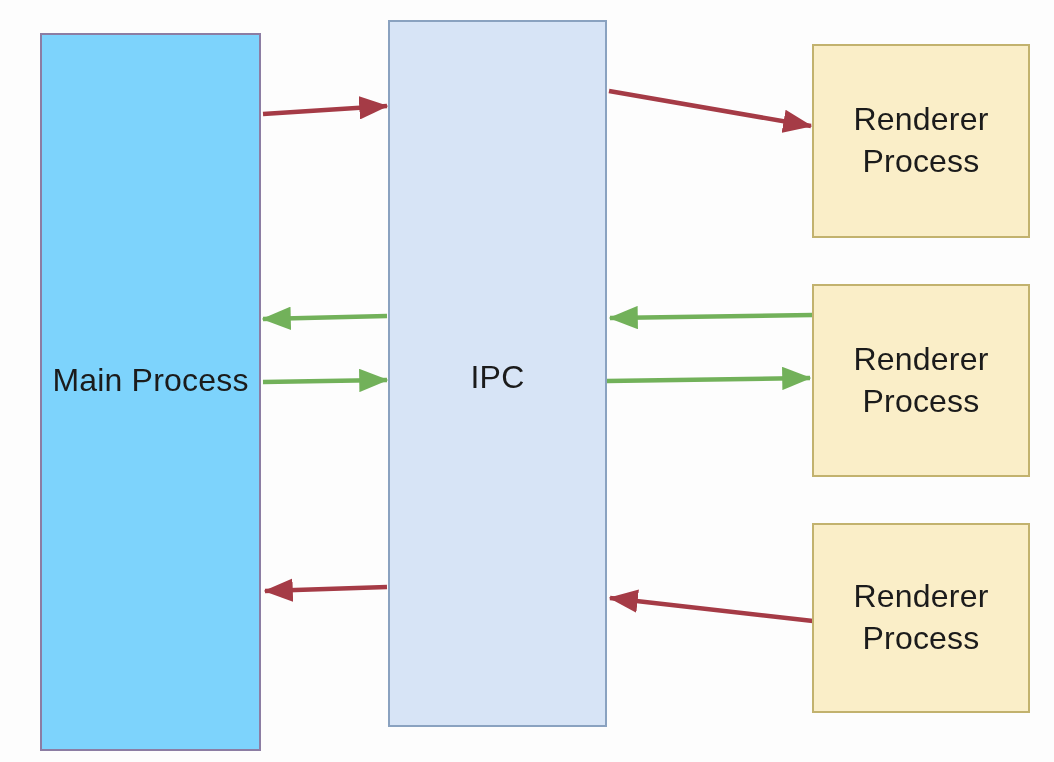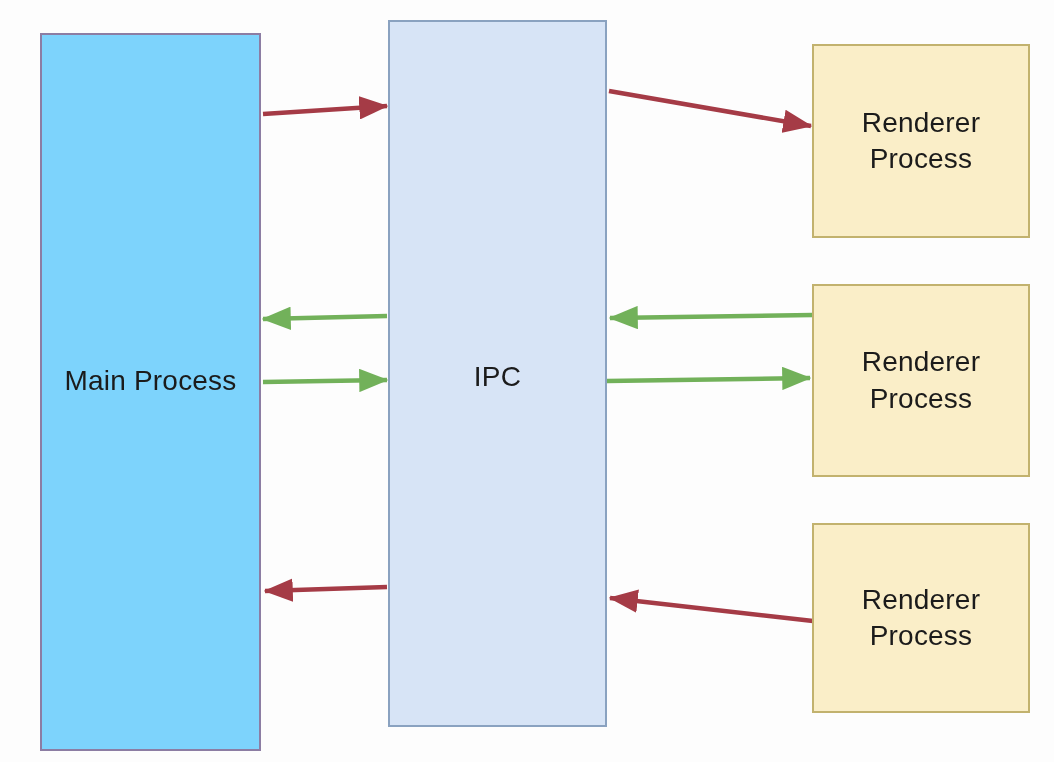--- a/index.html
+++ b/index.html
@@ -28,21 +28,21 @@
   .node {
     position: absolute;
     box-sizing: border-box;
     border: 2px solid #888;
     display: flex;
     align-items: center;
     justify-content: center;
     text-align: center;
   }
   .node-label {
-    font-size: 28px;
+    font-size: 32px;
     line-height: 1.3;
     color: #1b1b1b;
     letter-spacing: 0.2px;
   }
   
   .node-main     { left: 40px;  top: 33px;  width: 221px; height: 718px; padding-bottom: 22px; }
   .node-ipc      { left: 388px; top: 20px;  width: 219px; height: 707px; padding-top: 8px; }
   .node-renderer { width: 218px; }
   .node-renderer .node-label { max-width: 140px; }
   .node-renderer-1 { left: 812px; top: 44px;  height: 194px; }

